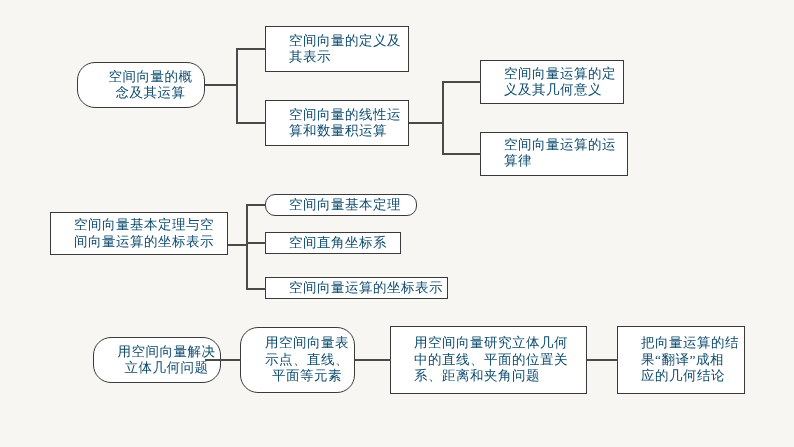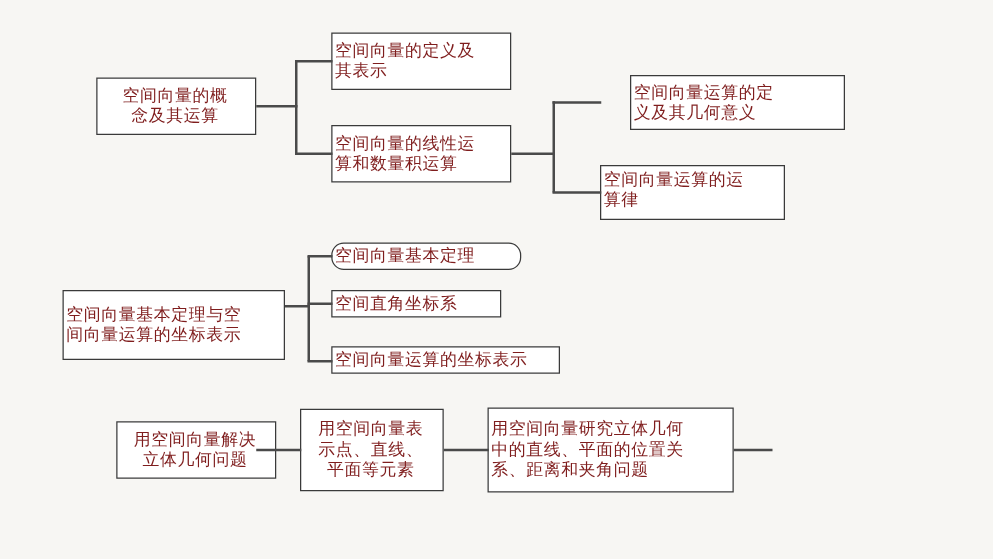--- a/index.html
+++ b/index.html
@@ -15,31 +15,31 @@
   .ln{position:absolute;background:#4a4a4a;}
   .ln.h{height:2px;}
   .ln.v{width:2px;}
 
   
   .node{
     position:absolute;
     box-sizing:border-box;
     background:#ffffff;
     border:1.5px solid #3a3a3a;
-    color:#7f1d1d;
+    color:#0c4a6e;
     display:flex;
     align-items:center;
     justify-content:flex-start;
     line-height:1.22;
     letter-spacing:0.5px;
     white-space:pre-line;
-    padding:2px 4px 2px 2px;
+    padding:2px 4px 2px 23px;
     font-size:13.5px;
   }
-  .node.center{justify-content:center;text-align:center;}
+  .node.center{justify-content:center;text-align:center;border-radius:18px;}
   .node .txt{display:block;width:100%;}
 
   
   #return-btn{
     position:absolute;
     left:723px;top:411px;
     width:68px;height:27px;
     cursor:pointer;
   }
   #return-btn .pent{
@@ -73,41 +73,41 @@
   <div class="node" style="left:265px;top:26px;width:144px;height:46px;">
     <span class="txt">空间向量的定义及
 其表示</span>
   </div>
 
   <div class="node" style="left:265px;top:100px;width:144px;height:46px;">
     <span class="txt">空间向量的线性运
 算和数量积运算</span>
   </div>
 
-  <div class="node" style="left:480px;top:60px;width:172px;height:44px;margin-left:24px;">
+  <div class="node" style="left:480px;top:60px;width:144px;height:44px;">
     <span class="txt">空间向量运算的定
 义及其几何意义</span>
   </div>
 
   <div class="node" style="left:480px;top:132px;width:148px;height:44px;font-family:Liberation Mono, monospace;">
     <span class="txt">空间向量运算的运
 算律</span>
   </div>
 
   <div class="ln h" style="left:205px;top:84px;width:33px;"></div>
   <div class="ln v" style="left:236px;top:49px;height:75px;"></div>
   <div class="ln h" style="left:236px;top:48px;width:30px;"></div>
   <div class="ln h" style="left:236px;top:122px;width:30px;"></div>
 
   <div class="ln h" style="left:409px;top:122px;width:34px;"></div>
   <div class="ln v" style="left:442px;top:81px;height:73px;"></div>
   <div class="ln h" style="left:442px;top:81px;width:39px;"></div>
   <div class="ln h" style="left:442px;top:153px;width:39px;"></div>
 
-  <div class="node" style="left:50px;top:232px;width:178px;height:56px;">
+  <div class="node" style="left:50px;top:212px;width:178px;height:43px;">
     <span class="txt">空间向量基本定理与空
 间向量运算的坐标表示</span>
   </div>
 
   <div class="node" style="left:265px;top:194px;width:152px;height:22px;border-radius:10px;">
     <span class="txt">空间向量基本定理</span>
   </div>
 
   <div class="node" style="left:265px;top:232px;width:136px;height:22px;">
     <span class="txt">空间直角坐标系</span>
@@ -133,19 +133,24 @@
 示点、直线、
 平面等元素</span>
   </div>
 
   <div class="node" style="left:390px;top:326px;width:197px;height:68px;">
     <span class="txt">用空间向量研究立体几何
 中的直线、平面的位置关
 系、距离和夹角问题</span>
   </div>
 
+  <div class="node" style="left:617px;top:326px;width:128px;height:68px;">
+    <span class="txt">把向量运算的结
+果“翻译”成相
+应的几何结论</span>
+  </div>
 
   <div class="ln h" style="left:205px;top:359px;width:36px;"></div>
   <div class="ln h" style="left:355px;top:359px;width:36px;"></div>
   <div class="ln h" style="left:587px;top:359px;width:31px;"></div>
 
 
 </div>
 
 </body></html>

